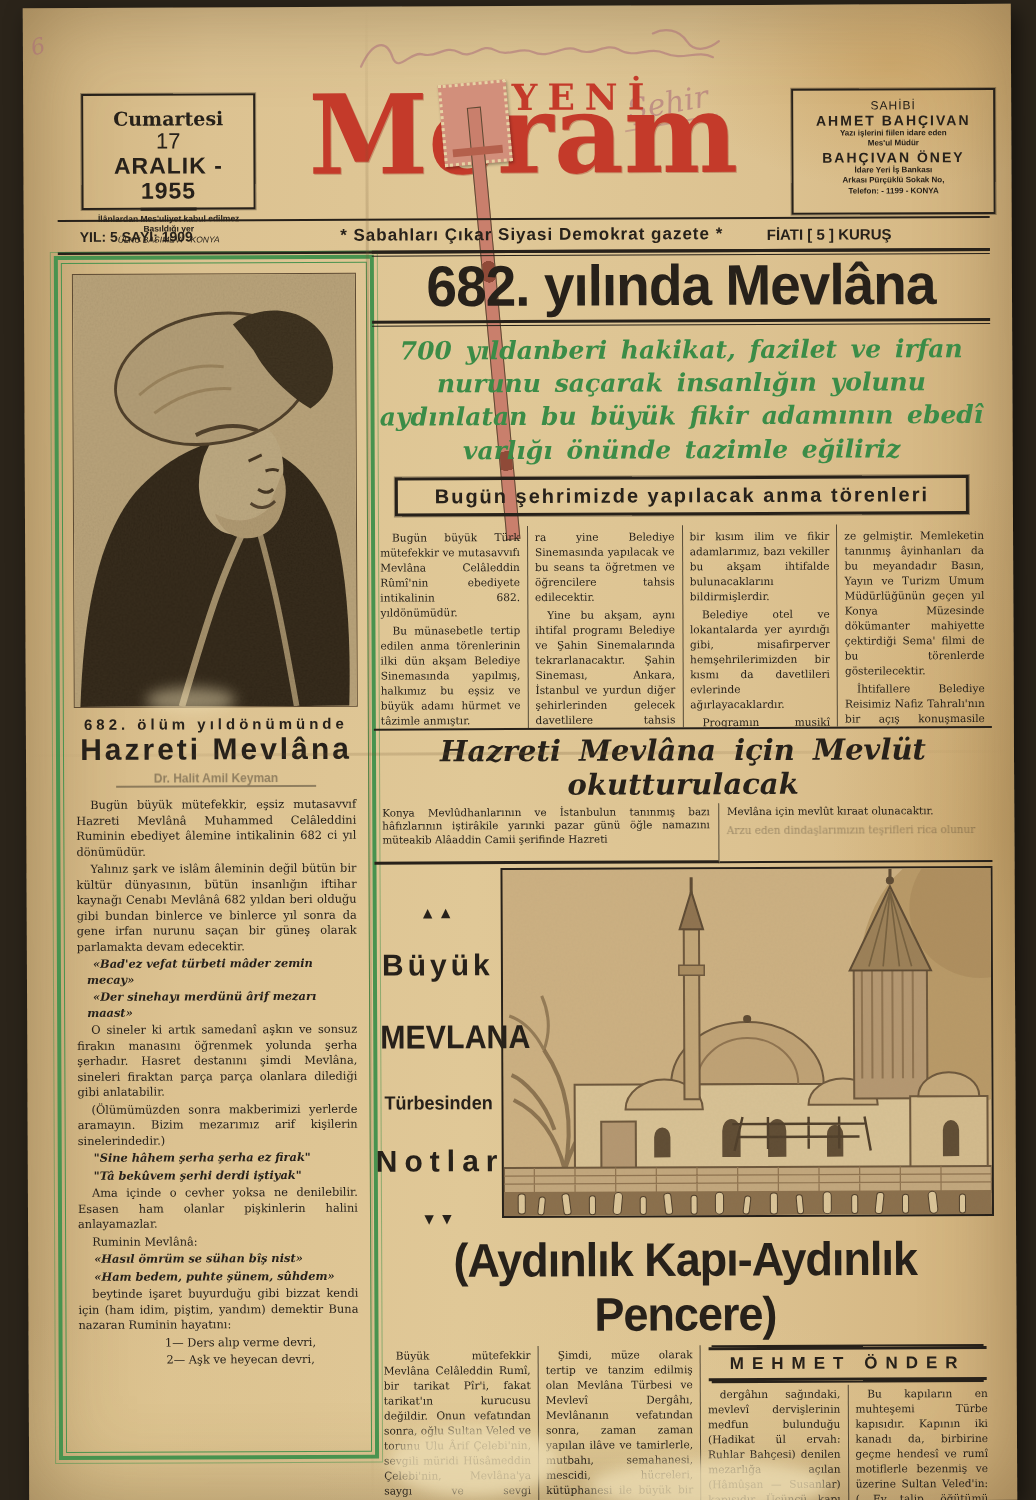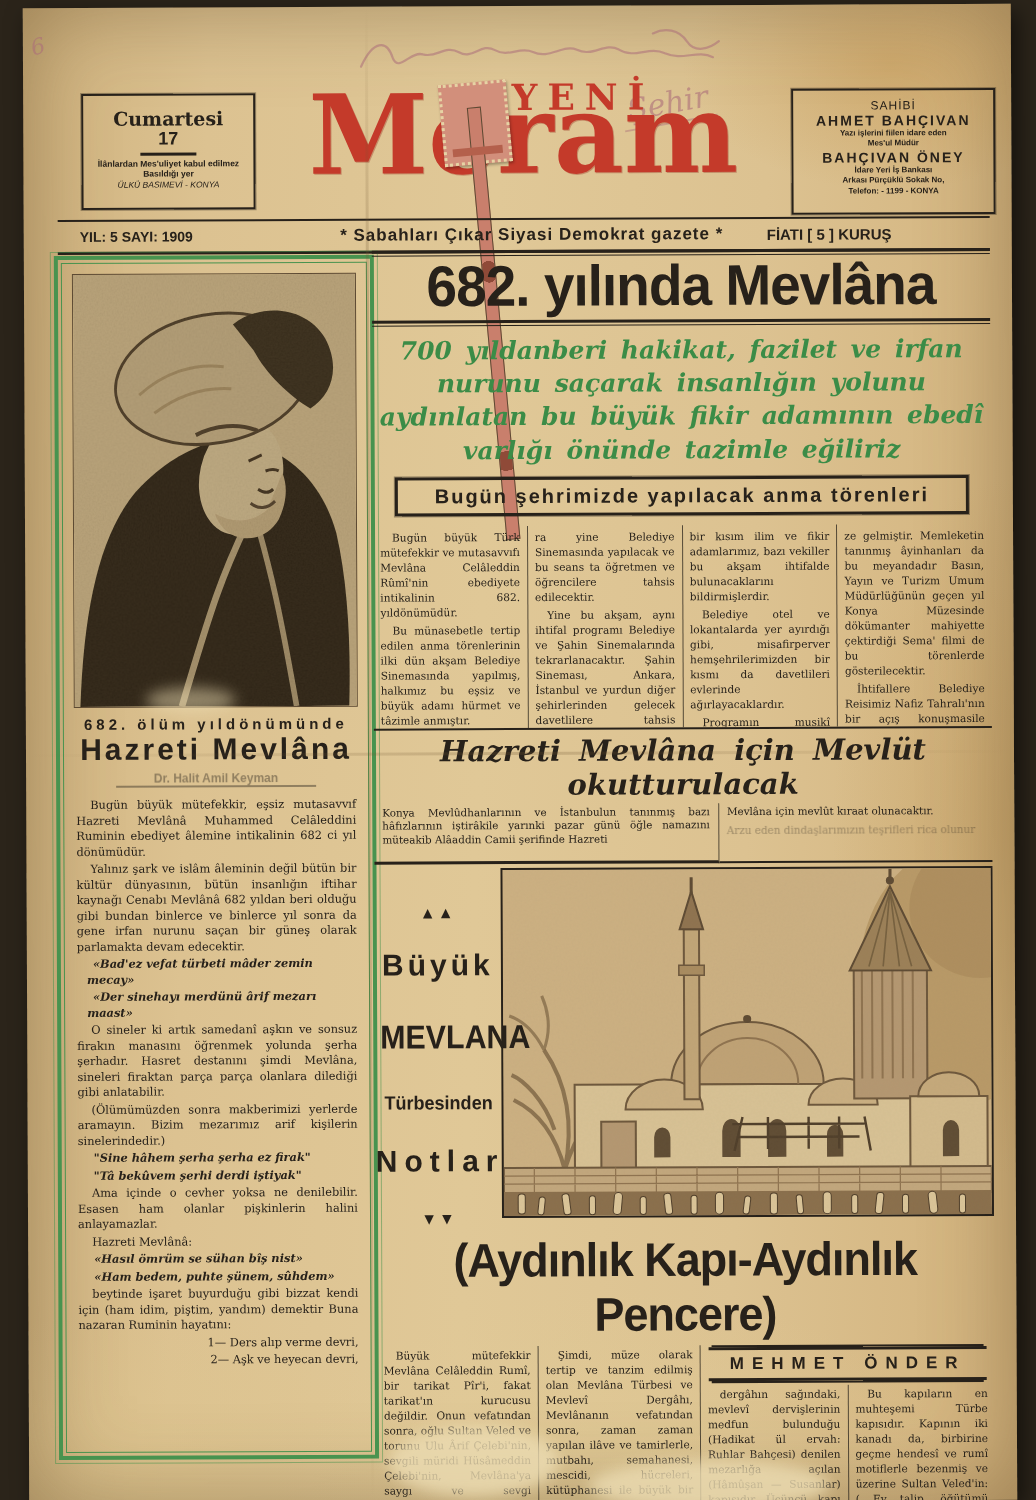--- a/index.html
+++ b/index.html
@@ -15,21 +15,21 @@
          transform:rotate(-.25deg);
          box-shadow:inset 0 0 90px rgba(90,66,34,.45), 6px 8px 22px rgba(0,0,0,.55);}
   .crease-v{position:absolute;top:0;bottom:0;width:3px;background:linear-gradient(to bottom,transparent,rgba(110,84,48,.28) 20%,rgba(110,84,48,.22) 80%,transparent);pointer-events:none;}
   .crease-h{position:absolute;left:0;right:0;height:3px;background:linear-gradient(to right,transparent,rgba(110,84,48,.25),transparent);pointer-events:none;}
   .tear{position:absolute;background:#ecdcb2;filter:blur(7px);border-radius:50%;opacity:.8;pointer-events:none;}
 
   
   .datebox{position:absolute;left:58px;top:86px;width:170px;height:112px;border:2px solid #27211a;
            box-shadow:0 0 0 1px rgba(39,33,26,.35);text-align:center;font-family:"Liberation Sans",sans-serif;}
   .datebox .wd{font-weight:bold;font-size:19px;margin-top:12px;font-family:"DejaVu Serif",serif;}
-  .datebox .dy{font-weight:bold;font-size:18px;line-height:1.1;}
+  .datebox .dy{font-weight:normal;font-size:22px;line-height:1.1;}
   .datebox .my{font-weight:bold;font-size:23px;letter-spacing:1px;line-height:1.1;}
   .datebox .rl{width:56px;border-top:3px solid #27211a;margin:3px auto 3px;}
   .datebox .sm{font-size:8.5px;font-weight:bold;line-height:1.25;}
   .datebox .sm2{font-size:8.5px;font-style:italic;line-height:1.25;}
 
   .overtitle{position:absolute;left:340px;top:70px;width:440px;text-align:center;
              color:#c43a2a;font-family:"DejaVu Serif",serif;font-weight:bold;font-size:36px;letter-spacing:10px;}
   .meram{position:absolute;left:210px;top:64px;width:580px;text-align:center;color:#c43a2a;
          font-family:"DejaVu Serif",serif;font-weight:bold;font-size:108px;line-height:1.2;
          transform:scaleY(1.02);text-shadow:1px 1px 0 rgba(150,40,25,.35);}
@@ -59,21 +59,21 @@
   .leftcol::before{content:"";position:absolute;inset:3px;border:1px solid #48934f;pointer-events:none;}
   .leftcol::after{content:"";position:absolute;inset:-8px;border:1px solid rgba(72,147,79,.55);pointer-events:none;}
   .portrait{margin:14px 14px 6px;height:432px;border:1px solid #5d4a33;background:#d6bd8d;overflow:hidden;}
   .cap-sm{text-align:center;font-family:"Liberation Sans",sans-serif;font-weight:bold;font-size:15px;letter-spacing:4px;margin-top:8px;}
   .cap-big{text-align:center;font-family:"Liberation Sans",sans-serif;font-weight:bold;font-size:30px;letter-spacing:3px;line-height:1.1;}
   .byline{width:200px;margin:6px auto 10px;text-align:center;font-family:"Liberation Sans",sans-serif;
           font-weight:bold;font-size:12px;color:#27211a;opacity:.42;border-bottom:2px solid #27211a;filter:blur(.3px);}
   .article{padding:0 16px;font-size:11.4px;line-height:1.36;text-align:justify;height:648px;overflow:hidden;}
   .article p{margin:0 0 2px;text-indent:14px;}
   .article p.q{font-style:italic;font-weight:bold;text-indent:6px;margin-left:10px;text-align:left;}
-  .article p.li{text-indent:0;margin-left:44px;text-align:right;}
+  .article p.li{text-indent:0;margin-left:44px;text-align:center;}
 
   
   .rightarea{position:absolute;left:348px;top:244px;width:618px;}
   .rule2{border-top:3px solid #27211a;border-bottom:1px solid #27211a;height:2px;}
   .headline{font-family:"Liberation Sans",sans-serif;font-weight:bold;font-size:55px;text-align:center;
             letter-spacing:-1px;line-height:1.05;padding:2px 0 4px;transform:scaleY(1.04);}
   .subhead{font-family:"DejaVu Serif",serif;font-weight:bold;font-style:italic;font-size:25px;
            color:#3b8c47;text-align:center;line-height:1.33;padding:8px 4px 6px;word-spacing:5px;}
   .ceremonybox{margin:4px 22px 10px;border:3px solid #27211a;box-shadow:0 0 0 1px rgba(39,33,26,.4);
                text-align:center;font-family:"Liberation Sans",sans-serif;font-weight:bold;font-size:20px;
@@ -128,20 +128,21 @@
     <div class="handwrite" style="left:8px;top:26px;font-size:22px;transform:rotate(-14deg);">6</div>
     <svg width="400" height="70" style="position:absolute;left:330px;top:14px;">
       <path class="hw-scribble" d="M8 46 C 20 20, 34 18, 40 38 C 46 52, 58 30, 70 34 C 84 38, 92 24, 106 32 C 120 40, 128 22, 142 30 C 156 38, 166 26, 180 32 C 196 40, 210 24, 224 30 C 240 38, 252 22, 266 30 C 282 40, 296 26, 312 34 C 330 42, 344 30, 360 38"></path>
       <path class="hw-scribble" d="M300 14 C 312 8, 326 10, 334 22 C 342 34, 356 30, 366 22"></path>
     </svg>
     <div class="handwrite" style="left:598px;top:80px;font-size:30px;transform:rotate(-10deg);border-bottom:2px solid rgba(171,110,122,.45);padding:0 6px 2px;">Şehir</div>
 
     <div class="datebox">
       <div class="wd">Cumartesi</div>
       <div class="dy">17</div>
+      <div class="my">ARALIK - 1955</div>
       <div class="rl"></div>
       <div class="sm">İlânlardan Mes'uliyet kabul edilmez</div>
       <div class="sm">Basıldığı yer</div>
       <div class="sm2">ÜLKÜ BASIMEVİ - KONYA</div>
     </div>
 
     <div class="overtitle">YENİ</div>
     <div class="meram">Meram</div>
     <div class="stamp">
       <div class="portrait"></div>
@@ -200,21 +201,21 @@
       <div class="article">
         <p>Bugün büyük mütefekkir, eşsiz mutasavvıf Hazreti Mevlânâ Muhammed Celâleddini Ruminin ebediyet âlemine intikalinin 682 ci yıl dönümüdür.</p>
         <p>Yalınız şark ve islâm âleminin değil bütün bir kültür dünyasının, bütün insanlığın iftihar kaynağı Cenabı Mevlânâ 682 yıldan beri olduğu gibi bundan binlerce ve binlerce yıl sonra da gene irfan nurunu saçan bir güneş olarak parlamakta devam edecektir.</p>
         <p class="q">«Bad'ez vefat türbeti mâder zemin mecay»</p>
         <p class="q">«Der sinehayı merdünü ârif mezarı maast»</p>
         <p>O sineler ki artık samedanî aşkın ve sonsuz firakın manasını öğrenmek yolunda şerha şerhadır. Hasret destanını şimdi Mevlâna, sineleri firaktan parça parça olanlara dilediği gibi anlatabilir.</p>
         <p>(Ölümümüzden sonra makberimizi yerlerde aramayın. Bizim mezarımız arif kişilerin sinelerindedir.)</p>
         <p class="q">"Sine hâhem şerha şerha ez firak"</p>
         <p class="q">"Tâ bekûvem şerhi derdi iştiyak"</p>
         <p>Ama içinde o cevher yoksa ne denilebilir. Esasen ham olanlar pişkinlerin halini anlayamazlar.</p>
-        <p>Hazreti Mevlânâ:</p>
+        <p>Ruminin Mevlânâ:</p>
         <p class="q">«Hasıl ömrüm se sühan bîş nist»</p>
         <p class="q">«Ham bedem, puhte şünem, sûhdem»</p>
         <p>beytinde işaret buyurduğu gibi bizzat kendi için (ham idim, piştim, yandım) demektir Buna nazaran Ruminin hayatını:</p>
         <p class="li">1— Ders alıp verme devri,</p>
         <p class="li">2— Aşk ve heyecan devri,</p>
 
       </div>
     </div>
 
     <div class="rightarea">

